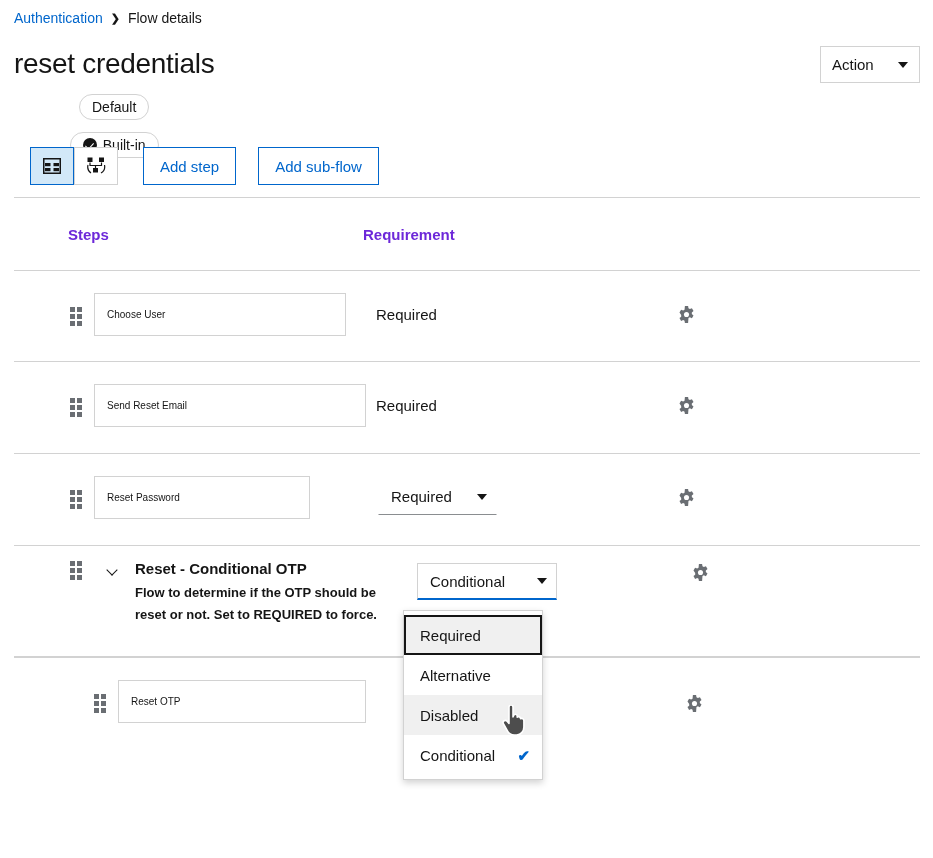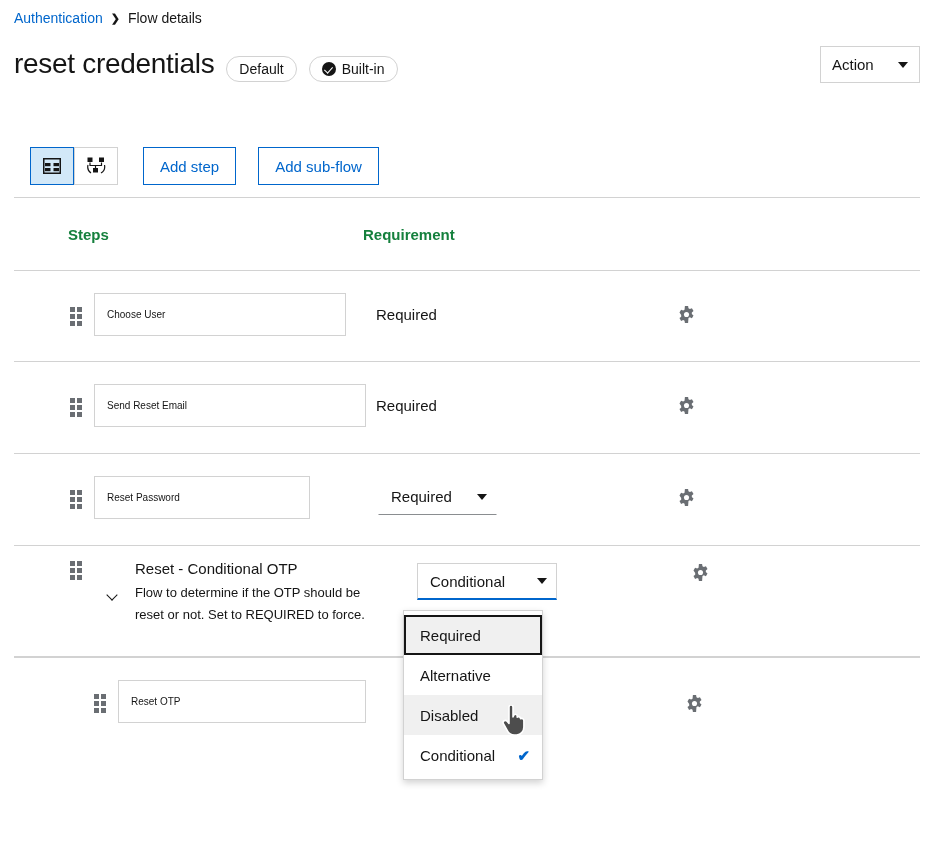--- a/index.html
+++ b/index.html
@@ -19,21 +19,21 @@
     display: flex; align-items: center; gap: 8px;
     font-size: 14px;
   }
   .bc-link { color: #0066cc; cursor: pointer; }
   .bc-sep { color: #151515; font-size: 11px; font-weight: bold; line-height: 1; }
   .bc-current { color: #151515; }
 
   
   .title-row {
     position: absolute; left: 14px; top: 46px;
-    display: flex; align-items: flex-end; gap: 12px;
+    display: flex; align-items: center; gap: 12px; flex-direction: column;
   }
   .page-title {
     font-size: 28px; font-weight: 400; color: #151515;
     line-height: 36px; letter-spacing: -0.3px;
   }
   .badge {
     display: inline-flex; align-items: center; gap: 6px;
     border: 1px solid #d2d2d2; border-radius: 30px;
     padding: 3px 12px; font-size: 14px; color: #151515;
     background: #fff; line-height: 18px;
@@ -81,41 +81,41 @@
     cursor: pointer;
   }
   #add-step-btn { margin-left: 25px; }
   #add-subflow-btn { margin-left: 22px; }
 
   
   .table { position: absolute; left: 14px; top: 197px; width: 906px; }
   .hdr-sep, .row-sep { height: 1px; background: #d2d2d2; width: 100%; }
   .thead {
     height: 72px; display: flex; align-items: center;
-    font-size: 15px; font-weight: bold; color: #15803d;
+    font-size: 15px; font-weight: bold; color: #6d28d9;
   }
   .th-steps { padding-left: 54px; }
   .th-req { position: absolute; left: 349px; }
 
   .trow { position: relative; display: flex; align-items: center; }
 
   .drag-handle {
     position: absolute; width: 12px; height: 18px; cursor: grab;
     display: grid; grid-template-columns: 5px 5px; grid-template-rows: 5px 5px 5px;
     gap: 2px;
   }
   .drag-handle i { display: block; width: 5px; height: 5px; background: #6a6e73; }
 
   .step-box {
     position: absolute; border: 1px solid #d2d2d2; background: #fff;
     display: flex; align-items: center; padding: 0 12px;
     font-size: 10px; color: #151515;
   }
 
-  .step-inline { position: absolute; display: flex; align-items: center; }
+  .step-inline { position: absolute; display: flex; align-items: flex-start; font-weight: bold; }
   .chev {
     width: 14px; height: 14px; position: relative; cursor: pointer; flex: 0 0 auto;
     margin-top: 4px;
   }
   .chev::after {
     content: ""; position: absolute; left: 2px; top: 3px;
     width: 7px; height: 7px; border: solid #151515;
     border-width: 0 1.6px 1.6px 0; transform: rotate(45deg);
   }
   .step-txt { margin-left: 15px; }

